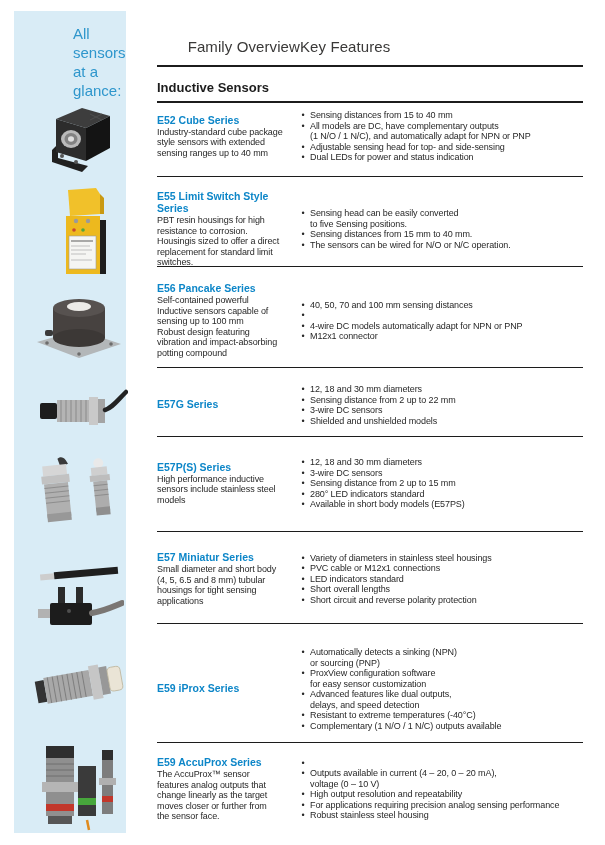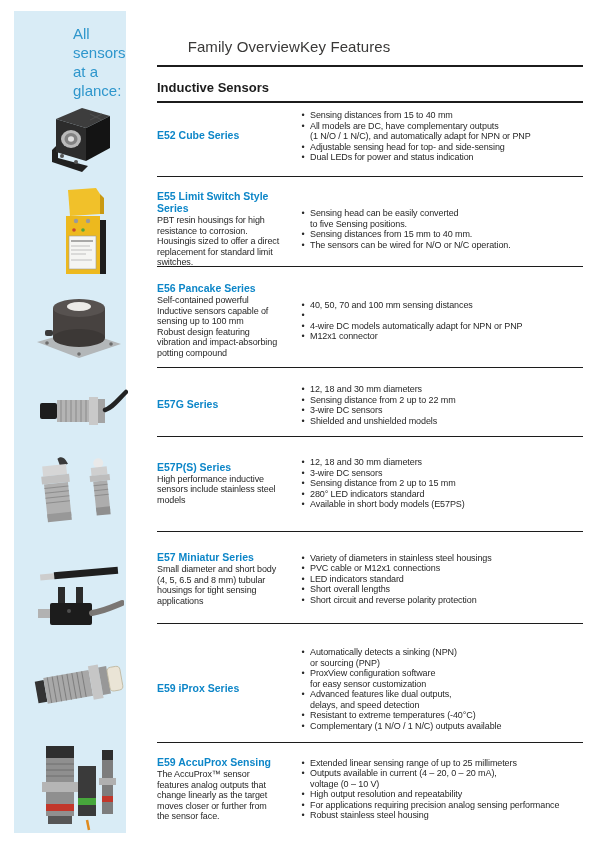--- a/index.html
+++ b/index.html
@@ -184,20 +184,23 @@
     <span class="col1">Family Overview</span>
     <span class="col2">Key Features</span>
   </div>
   <div class="rule" style="top:65px"></div>
   <div class="group-title">Inductive Sensors</div>
   <div class="rule" style="top:101px"></div>
 
   <div class="section" style="top:109px">
     <div class="overview">
       <div class="series-title">E52 Cube Series</div>
+      <div class="series-desc">Industry-standard cube package
+style sensors with extended
+sensing ranges up to 40 mm</div>
     </div>
     <div class="features">
         <div class="feature">
           <span class="bullet">•</span>
           <span class="feature-text">Sensing distances from 15 to 40 mm</span>
         </div>
         <div class="feature">
           <span class="bullet">•</span>
           <span class="feature-text">All models are DC, have complementary outputs
 (1 N/O / 1 N/C), and automatically adapt for NPN or PNP</span>
@@ -388,31 +391,30 @@
         <div class="feature">
           <span class="bullet">•</span>
           <span class="feature-text">Complementary (1 N/O / 1 N/C) outputs available</span>
         </div>
       </div>
   </div>
   <div class="rule thin" style="top:742px"></div>
 
   <div class="section" style="top:756px">
     <div class="overview">
-      <div class="series-title">E59 AccuProx Sensing</div>
+      <div class="series-title">E59 AccuProx Series</div>
       <div class="series-desc">The AccuProx™ sensor
 features analog outputs that
 change linearly as the target
 moves closer or further from
 the sensor face.</div>
     </div>
     <div class="features">
         <div class="feature">
           <span class="bullet">•</span>
-          <span class="feature-text">Extended linear sensing range of up to 25 millimeters</span>
         </div>
         <div class="feature">
           <span class="bullet">•</span>
           <span class="feature-text">Outputs available in current (4 – 20, 0 – 20 mA),
 voltage (0 – 10 V)</span>
         </div>
         <div class="feature">
           <span class="bullet">•</span>
           <span class="feature-text">High output resolution and repeatability</span>
         </div>

